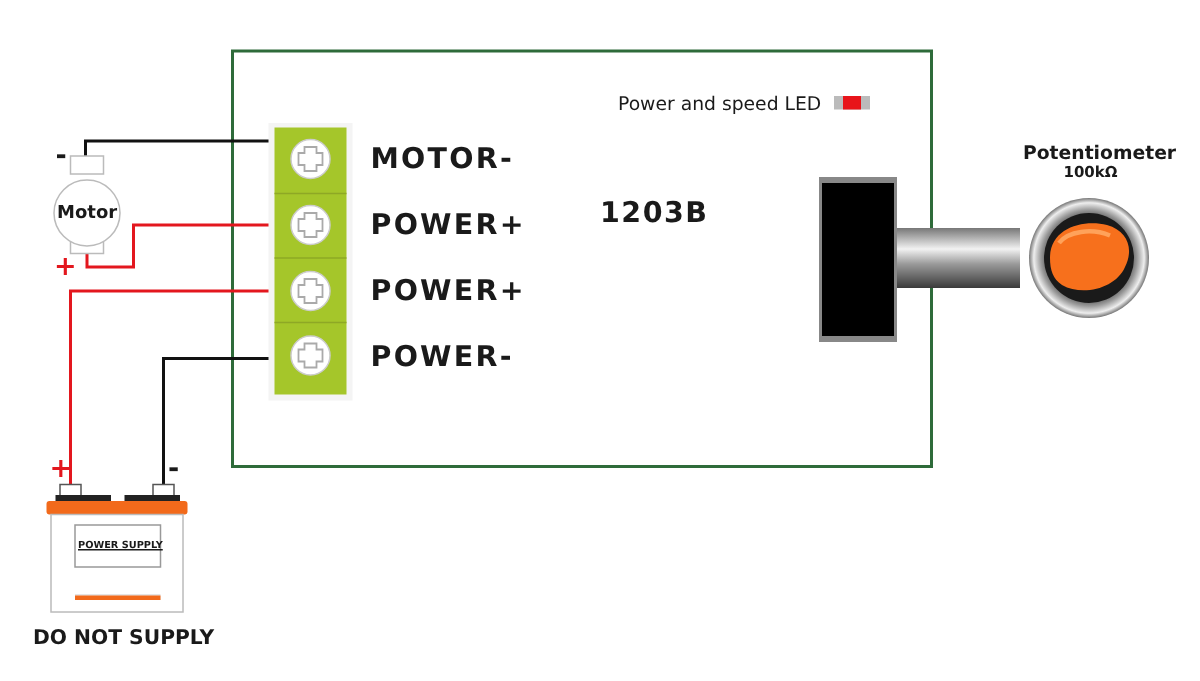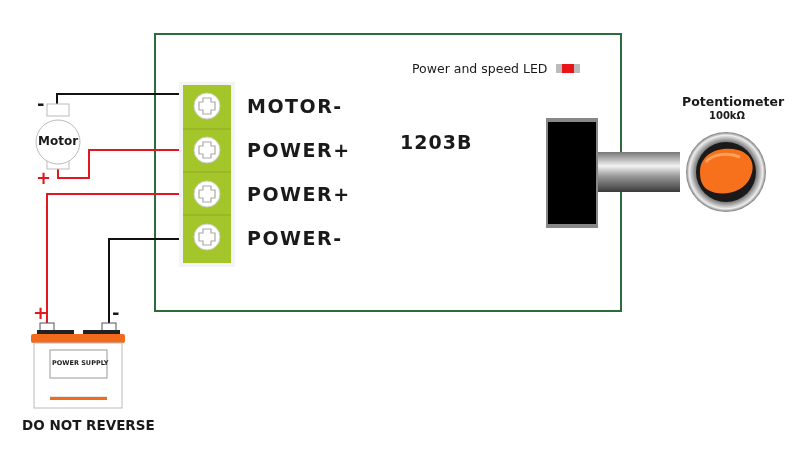--- a/index.html
+++ b/index.html
@@ -90,14 +90,14 @@
 <div class="lbl term-label" style="left:247px;top:227px;">POWER-</div>
 
 <div class="lbl" style="left:412px;top:61px;font-size:12.5px;font-weight:normal;">Power and speed LED</div>
 <div class="lbl" style="left:400px;top:131px;font-size:19px;letter-spacing:1px;">1203B</div>
 
 <div class="lbl" style="left:682px;top:94px;font-size:12.5px;">Potentiometer</div>
 <div class="lbl" style="left:709px;top:110px;font-size:10px;">100kΩ</div>
 
 <div class="lbl" style="left:33px;top:302px;font-size:18px;color:#e3171e;">+</div>
 <div class="lbl" style="left:112px;top:302px;font-size:18px;">-</div>
-<div class="lbl" style="left:52px;top:359px;width:52px;text-align:center;font-size:6.5px;">POWER SUPPLY</div>
-<div class="lbl" style="left:22px;top:417px;font-size:13.5px;">DO NOT REVERSE</div>
+<div class="lbl" style="left:52px;top:359px;width:70px;font-size:6.5px;text-decoration:underline;">POWER SUPPLY</div>
+<div class="lbl" style="left:22px;top:417px;font-size:13.5px;">DO NOT SUPPLY</div>
 
 </body></html>

